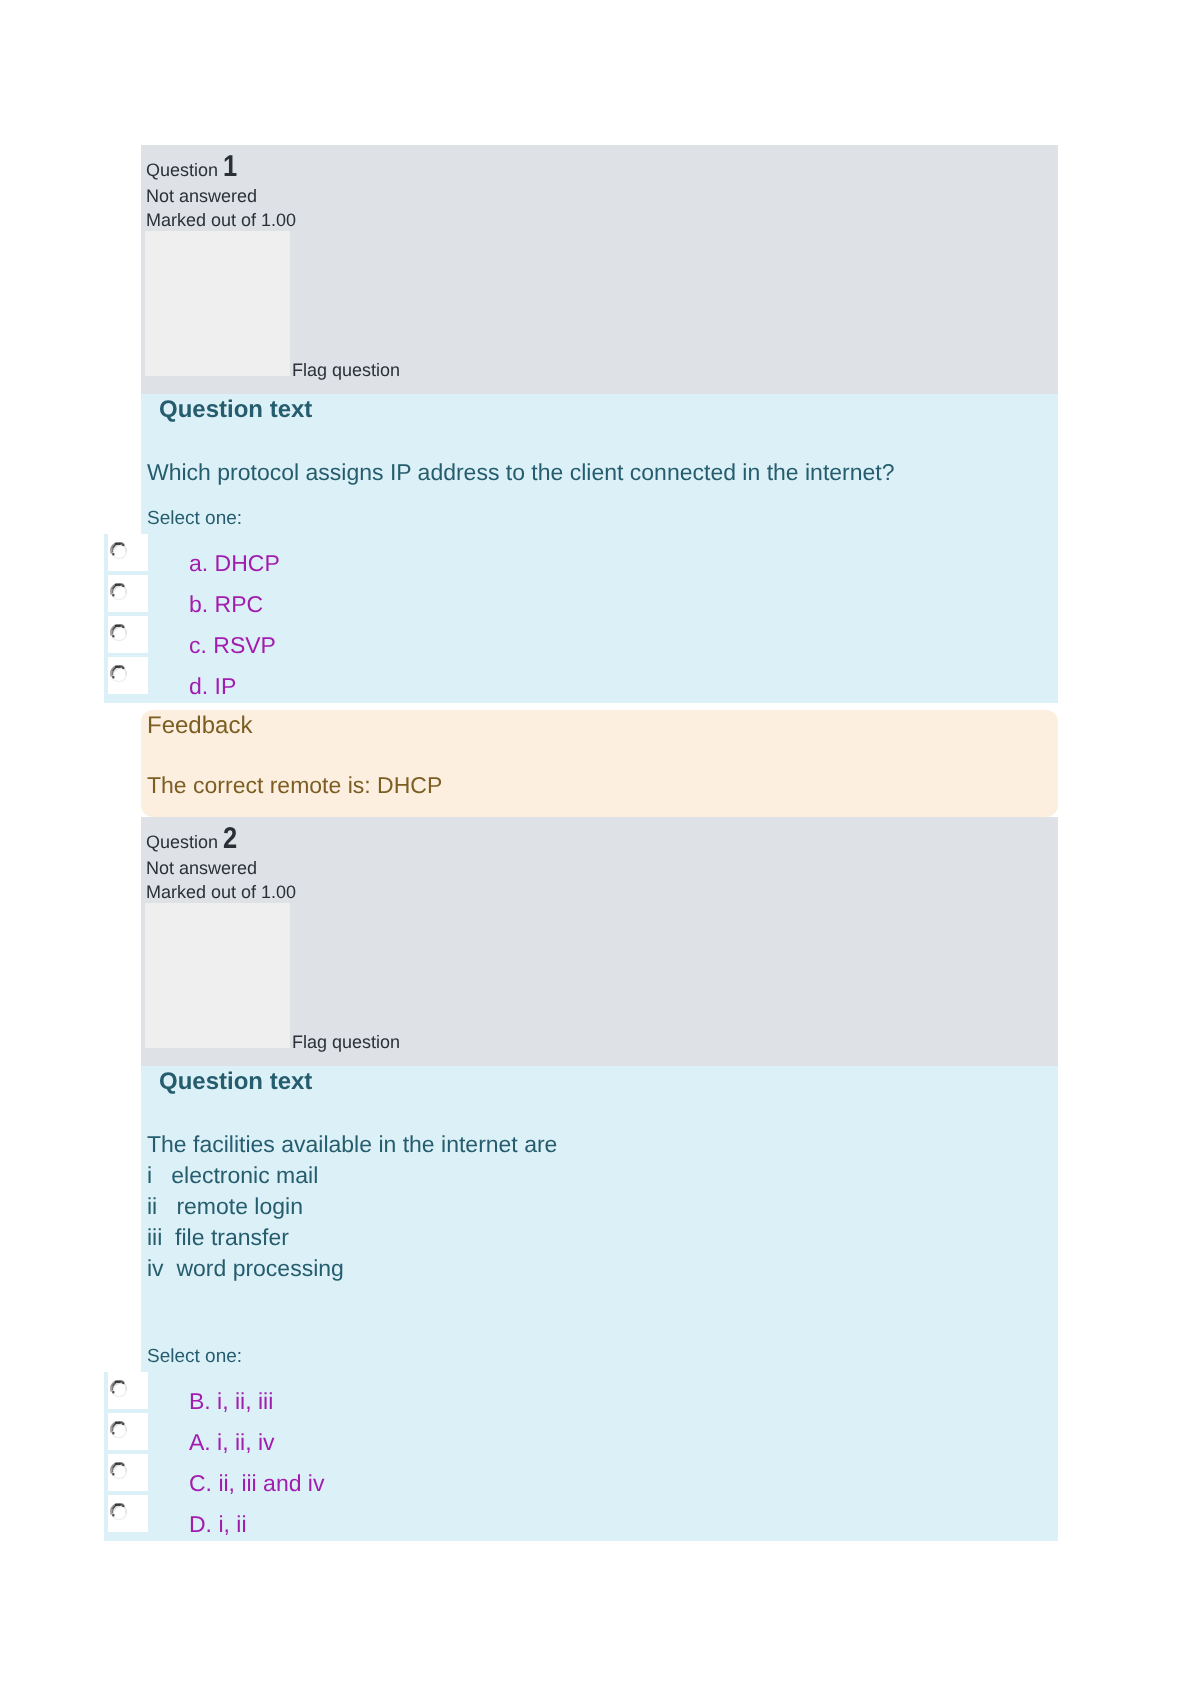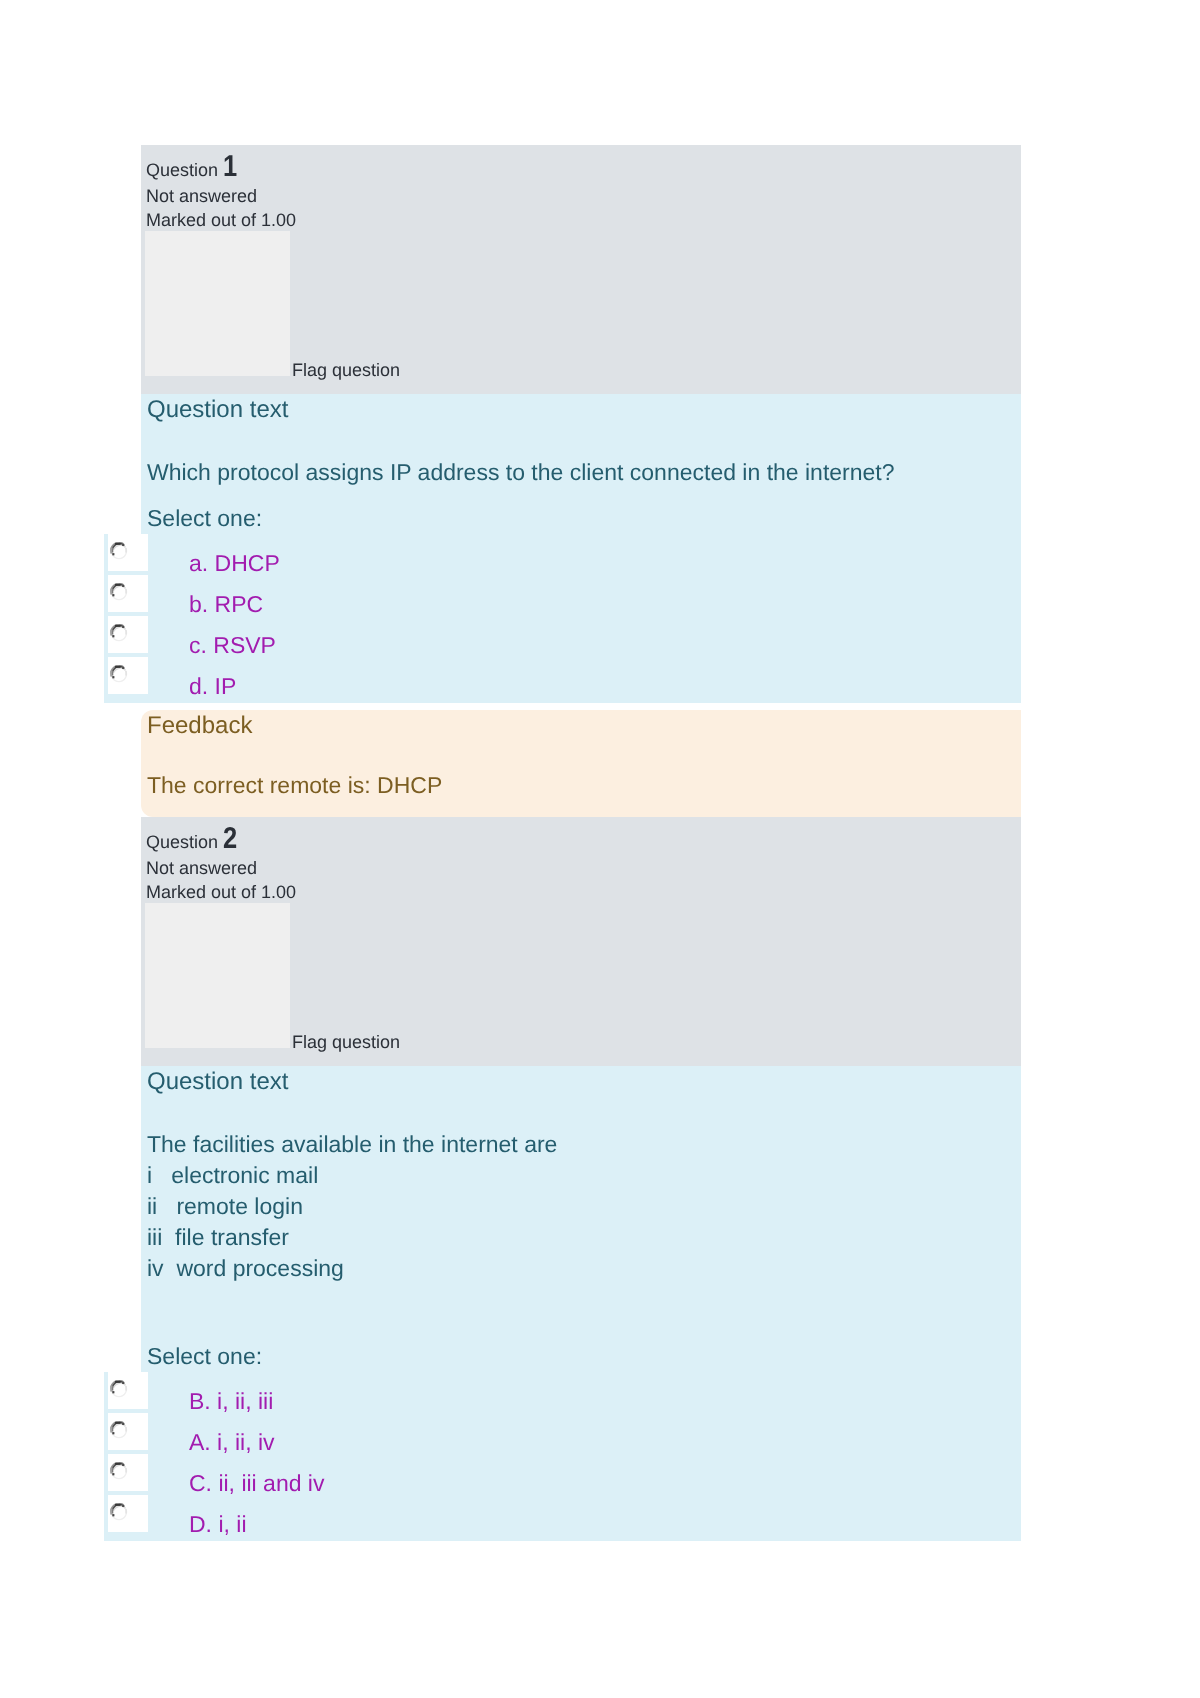--- a/index.html
+++ b/index.html
@@ -1,39 +1,39 @@
 <!DOCTYPE html>
 <html><head>
 <meta charset="utf-8">
 <title>Quiz review</title>
 <style>
   html,body{margin:0;padding:0;background:#ffffff;}
   body{width:1200px;height:1698px;overflow:hidden;
        font-family:"Liberation Sans",sans-serif;
        -webkit-font-smoothing:antialiased;text-rendering:geometricPrecision;}
-  .page{position:relative;width:1021px;height:1698px;background:#fff;overflow:hidden;will-change:transform;}
+  .page{position:relative;width:1200px;height:1698px;background:#fff;overflow:hidden;will-change:transform;}
 
   #root{position:absolute;left:141px;top:145px;width:917px;}
   .q{position:relative;width:917px;}
 
   
   .qinfo{background:#dee2e6;position:relative;padding-top:8px;padding-bottom:13px;}
   .qline{font-size:18px;color:#2b3038;padding-left:5px;line-height:24px;white-space:nowrap;}
   .qno{line-height:28px;}
   .qno .num{font-size:30px;font-weight:bold;letter-spacing:-2px;display:inline-block;transform:scaleX(0.85);transform-origin:left bottom;}
   .imgrow{position:relative;height:149px;top:-1px;}
   .imgph{position:absolute;left:4px;top:0;width:145px;height:145px;background:#efefef;}
   .flaglabel{position:absolute;left:151px;top:127px;font-size:18px;color:#2b3038;line-height:25px;}
 
   
   .qtext{background:#dcf0f7;position:relative;padding-top:1px;}
-  .qtexth{font-size:24px;color:#255d6e;padding-left:6px;line-height:29px;}
+  .qtexth{font-size:24px;color:#255d6e;padding-left:18px;line-height:29px;font-weight:bold;}
   .qbody{font-size:23px;color:#255d6e;padding-left:6px;line-height:31px;white-space:pre;margin-top:33px;}
   .bodyspacer{height:0;}
-  .selone{font-size:23px;color:#255d6e;padding-left:6px;line-height:31px;margin-top:15px;}
+  .selone{font-size:19px;color:#255d6e;padding-left:6px;line-height:31px;margin-top:15px;}
 
   .optwrap{margin-top:5px;position:relative;}
   .optrow{position:relative;height:41px;}
   .optrow::before{content:"";position:absolute;left:-37px;top:-5px;width:37px;height:41px;background:#dcf0f7;}
   .optrow:last-child::before{height:46px;}
   .optbox{position:absolute;left:-33.5px;top:-5px;width:40.5px;height:37px;background:#ffffff;}
   .optbox svg{position:absolute;left:2px;top:8px;}
   .optlabel{position:absolute;left:8px;top:11px;font-size:23px;color:#a21caf;line-height:26px;white-space:nowrap;padding-left:40px;}
 
   

